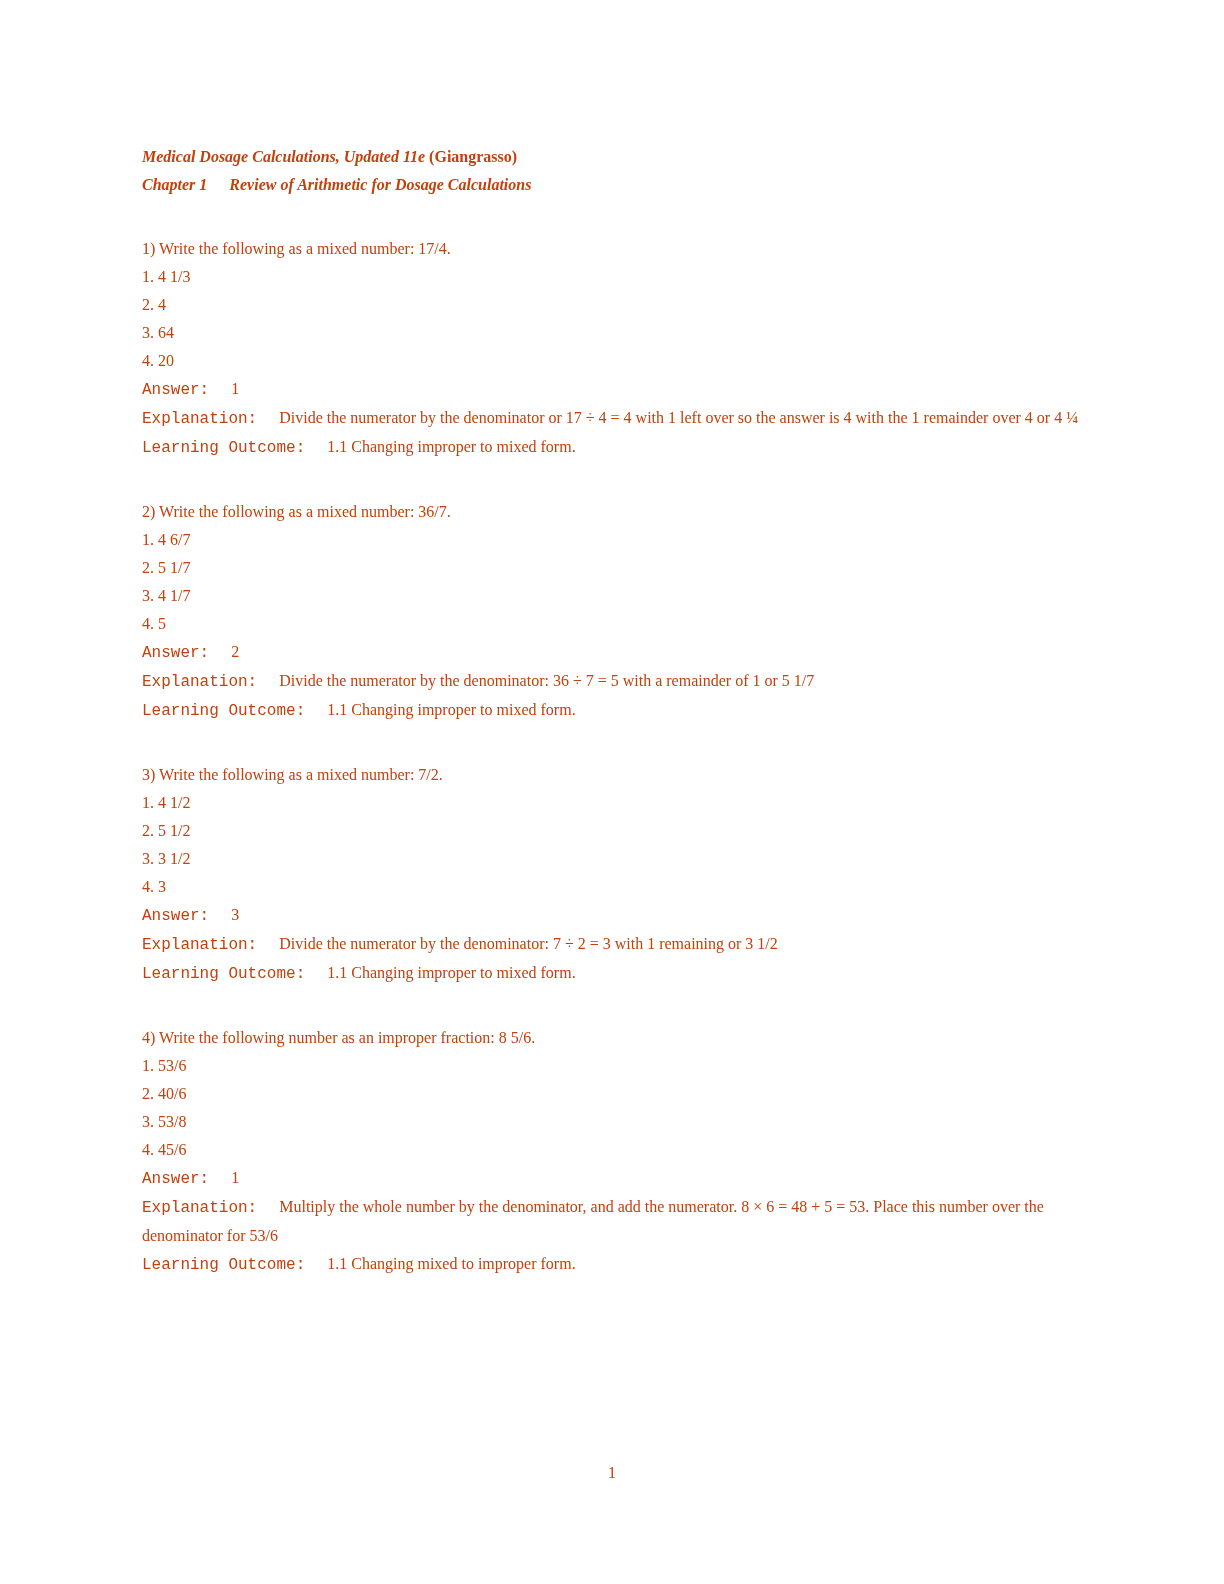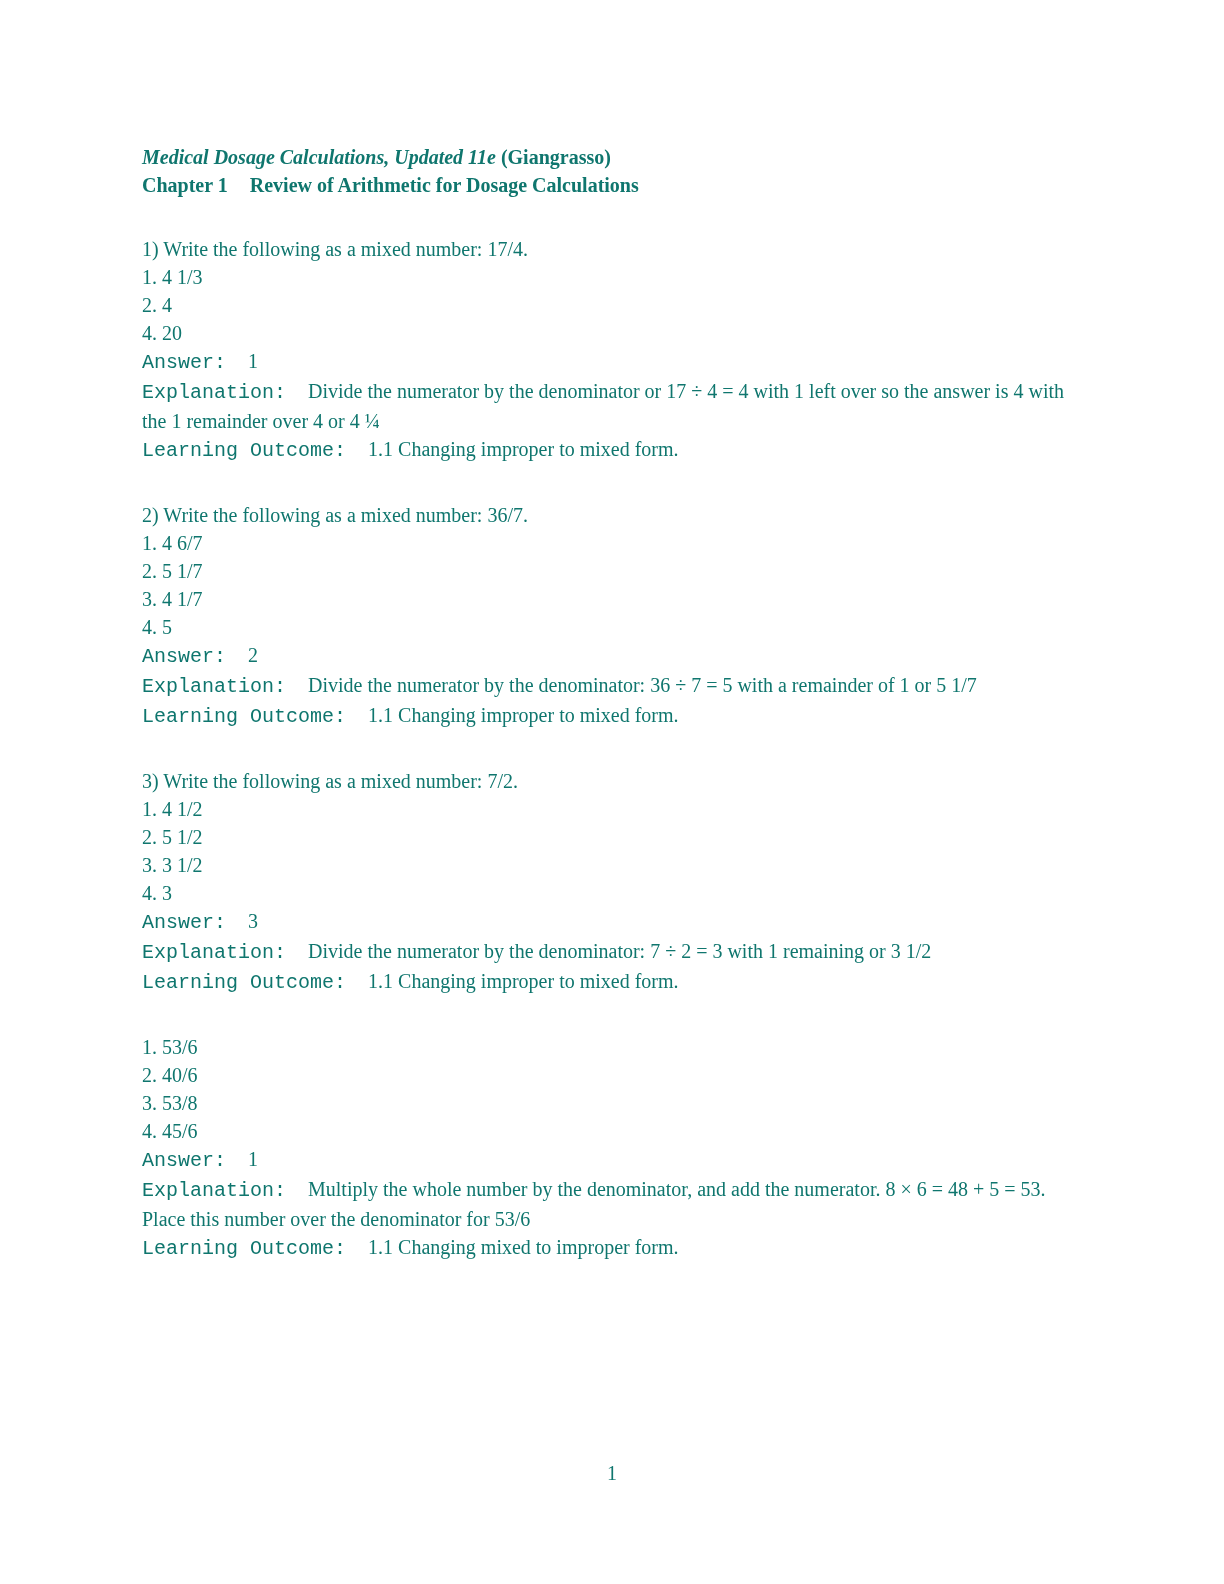--- a/index.html
+++ b/index.html
@@ -6,34 +6,34 @@
     margin: 0;
     padding: 0;
     background: #ffffff;
   }
   .page {
     position: relative;
     width: 1136px;
     height: 1584px;
     background: #ffffff;
     font-family: "Liberation Serif", serif;
-    font-size: 20px;
+    font-size: 16px;
     line-height: 28px;
-    color: #0f766e;
+    color: #c2410c;
     overflow: hidden;
   }
   .content {
     position: absolute;
     left: 142px;
     top: 143px;
     width: 942px;
   }
   .doc-header .book-line { font-weight: bold; }
   .book-title { font-style: italic; }
-  .chapter-line { font-weight: bold; }
+  .chapter-line { font-weight: bold; font-style: italic; }
   .chapter-title { margin-left: 22px; }
   .q-block { margin-top: 36px; }
   .q-line { min-height: 28px; }
   .lbl { padding-right: 22px; font-family: Liberation Mono, monospace; }
   .footer {
     position: absolute;
     top: 1459px;
     left: 0;
     width: 1224px;
     text-align: center;
@@ -52,20 +52,21 @@
       </div>
       <div class="chapter-line">
         <span>Chapter 1</span><span class="chapter-title">Review of Arithmetic for Dosage Calculations</span>
       </div>
     </div>
 
     <div class="q-block">
       <div class="q-line">1) Write the following as a mixed number: 17/4.</div>
       <div class="q-line">1. 4 1/3</div>
       <div class="q-line">2. 4</div>
+      <div class="q-line">3. 64</div>
       <div class="q-line">4. 20</div>
       <div class="q-line">
         <span class="lbl">Answer:</span><span>1</span>
       </div>
       <div class="q-line">
         <span class="lbl">Explanation:</span><span>Divide the numerator by the denominator or 17 ÷ 4 = 4 with 1 left over so the answer is 4 with the 1 remainder over 4 or 4 ¼</span>
       </div>
       <div class="q-line">
         <span class="lbl">Learning Outcome:</span><span>1.1 Changing improper to mixed form.</span>
       </div>
@@ -99,20 +100,21 @@
       </div>
       <div class="q-line">
         <span class="lbl">Explanation:</span><span>Divide the numerator by the denominator: 7 ÷ 2 = 3 with 1 remaining or 3 1/2</span>
       </div>
       <div class="q-line">
         <span class="lbl">Learning Outcome:</span><span>1.1 Changing improper to mixed form.</span>
       </div>
     </div>
 
     <div class="q-block">
+      <div class="q-line">4) Write the following number as an improper fraction: 8 5/6.</div>
       <div class="q-line">1. 53/6</div>
       <div class="q-line">2. 40/6</div>
       <div class="q-line">3. 53/8</div>
       <div class="q-line">4. 45/6</div>
       <div class="q-line">
         <span class="lbl">Answer:</span><span>1</span>
       </div>
       <div class="q-line">
         <span class="lbl">Explanation:</span><span>Multiply the whole number by the denominator, and add the numerator. 8 × 6 = 48 + 5 = 53. Place this number over the denominator for 53/6</span>
       </div>

